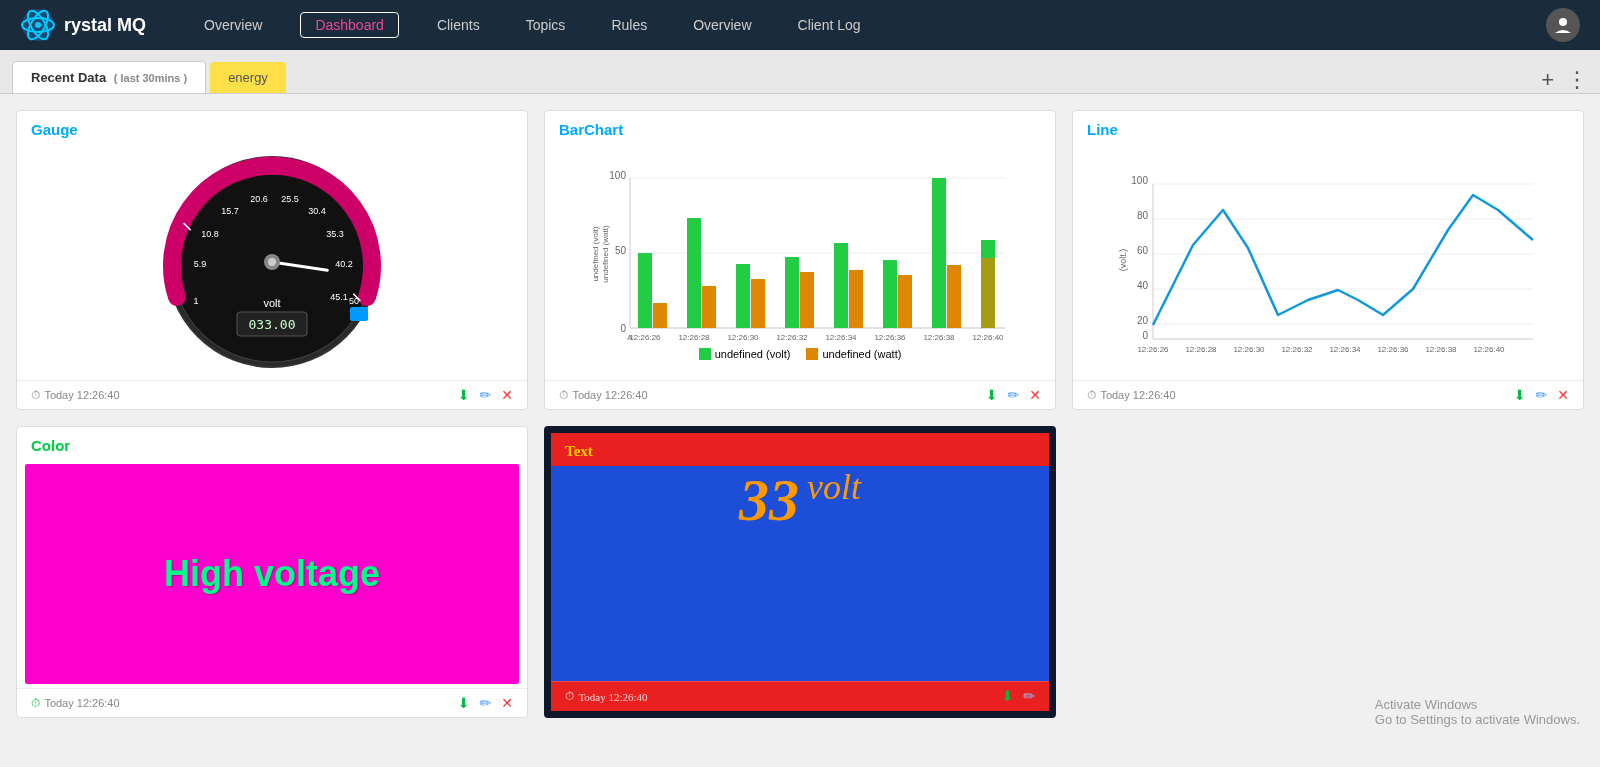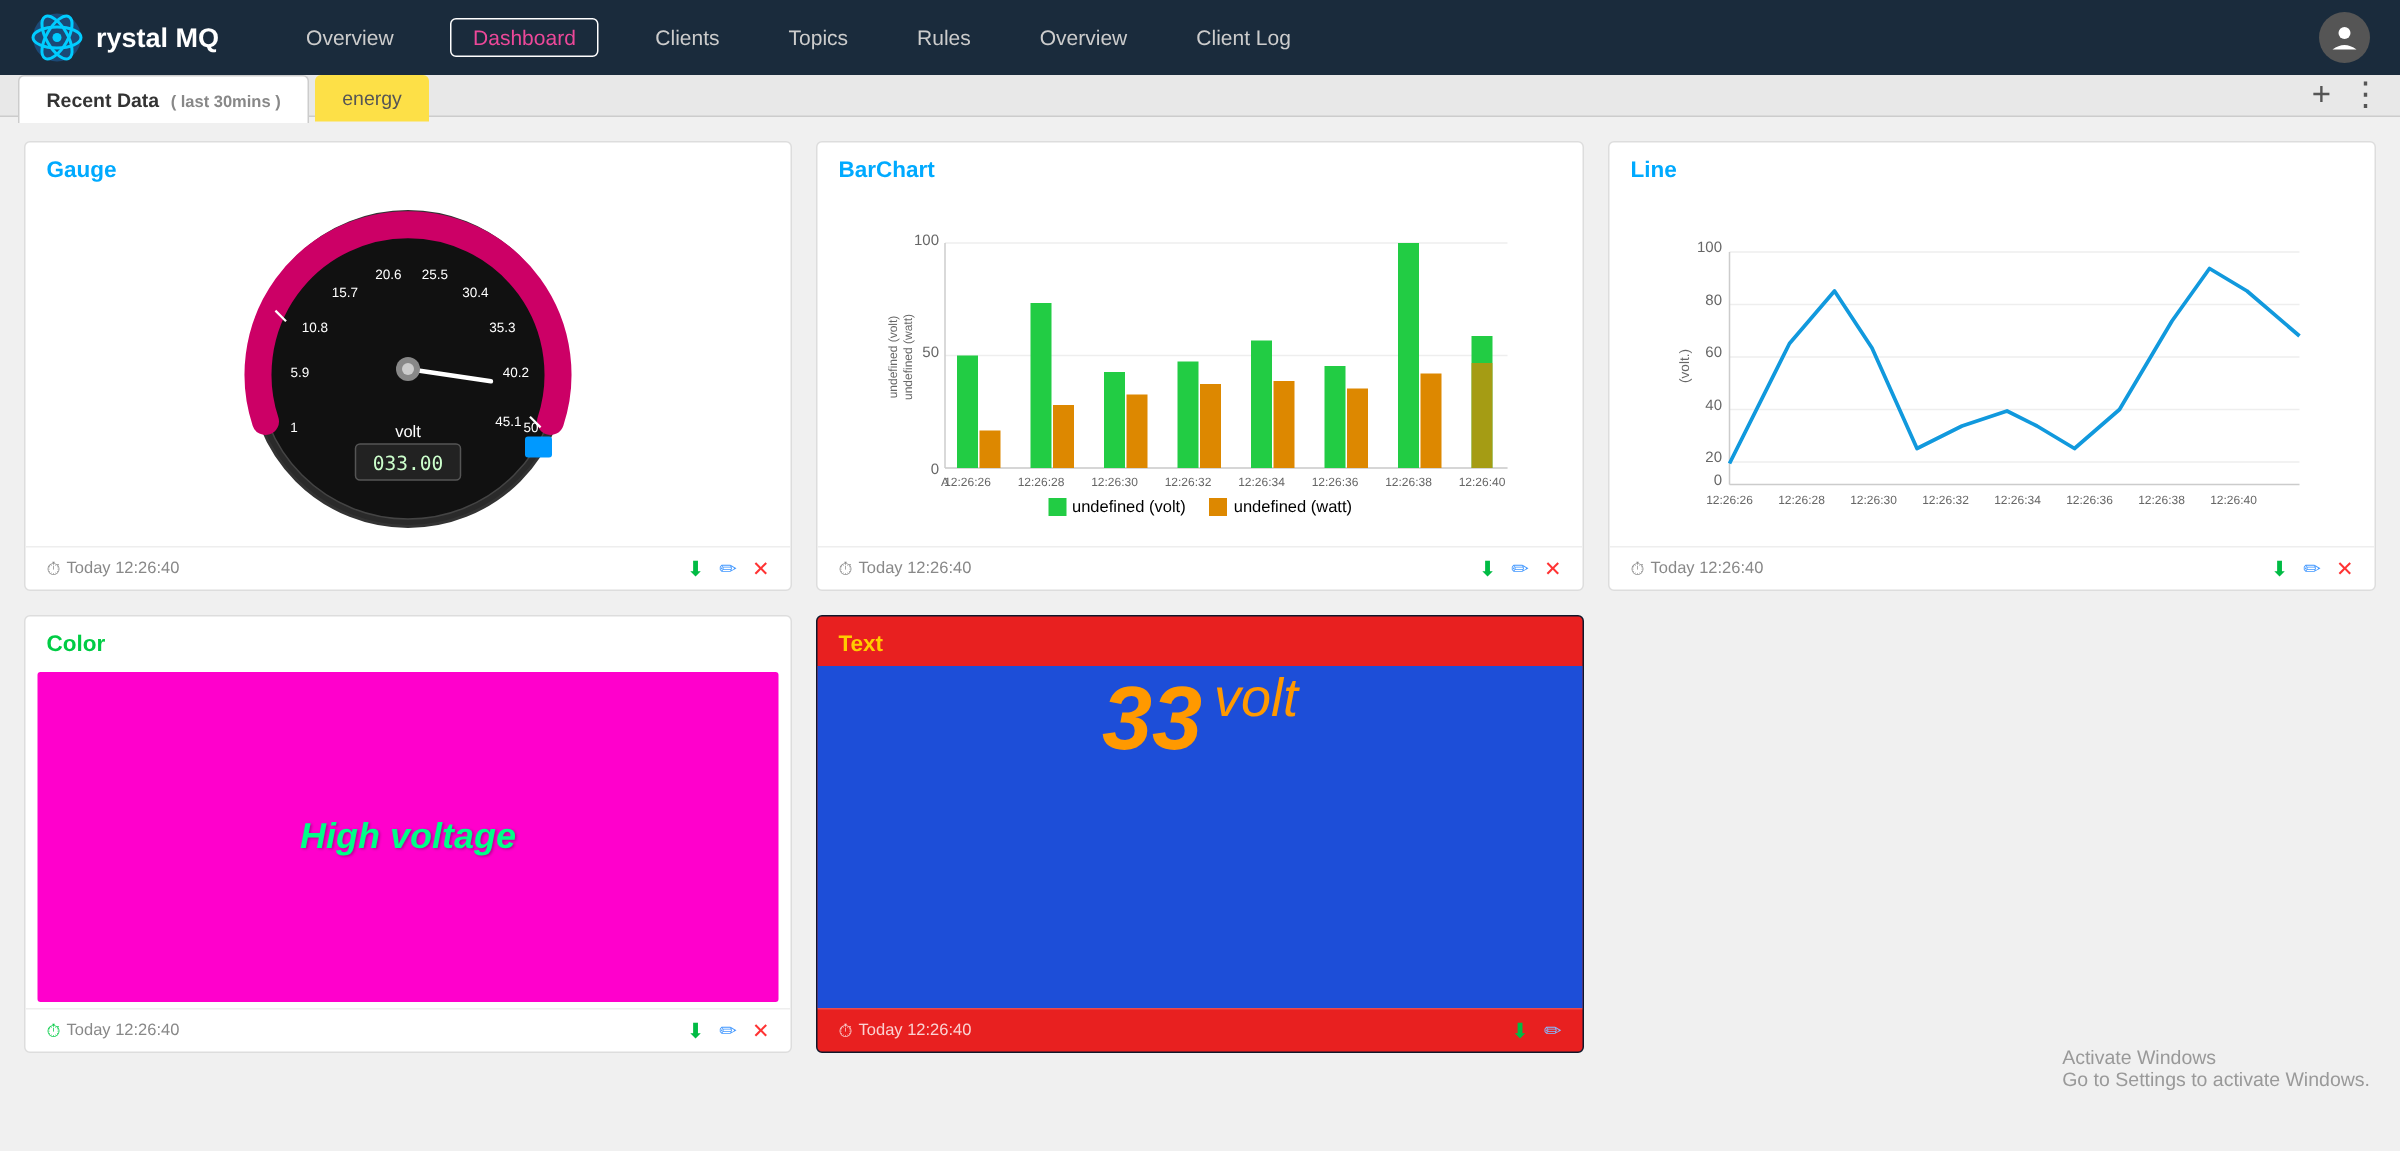--- a/index.html
+++ b/index.html
@@ -28,22 +28,22 @@
     }
     .nav-spacer { flex: 1; }
     .nav-avatar {
       width: 34px; height: 34px; border-radius: 50%; background: #555; display: flex; align-items: center; justify-content: center; color: white; cursor: pointer;
     }
 
     
     .tabs-bar {
       background: #e8e8e8;
       display: flex;
-      align-items: flex-start;
-      height: 28px;
+      align-items: flex-end;
+      height: 44px;
       padding: 0 12px;
       border-bottom: 1px solid #ccc;
     }
     .tab {
       padding: 8px 18px;
       cursor: pointer;
       font-size: 13px;
       color: #555;
       background: #fde047;
       border-radius: 4px 4px 0 0;
@@ -120,31 +120,32 @@
     .legend-box { width: 12px; height: 12px; }
 
     
     .color-card-bg {
       background: #ff00cc;
       width: 100%; height: 220px;
       display: flex; align-items: center; justify-content: center;
       border-radius: 2px;
     }
     .color-card-text {
-      font-size: 24px; font-weight: bold; color: #00ff88; font-style: italic;
+      font-size: 36px; font-weight: bold; color: #00ff88; 
       text-shadow: 1px 1px 2px rgba(0,0,0,0.3);
     }
 
     
     .text-card-wrapper {
       background: #e82020;
-      border: 1px solid #0f172a;
+      border: 7px solid #0f172a;
       border-radius: 4px;
       display: flex;
       flex-direction: column;
+      font-family: Liberation Serif, serif;
     }
     .text-card-title { color: #ffcc00; padding: 10px 14px 6px; font-size: 15px; font-weight: bold; }
     .text-card-body {
       flex: 1;
       background: #1d4ed8;
       display: flex;
       align-items: flex-start;
       justify-content: center;
       height: 220px;
     }

